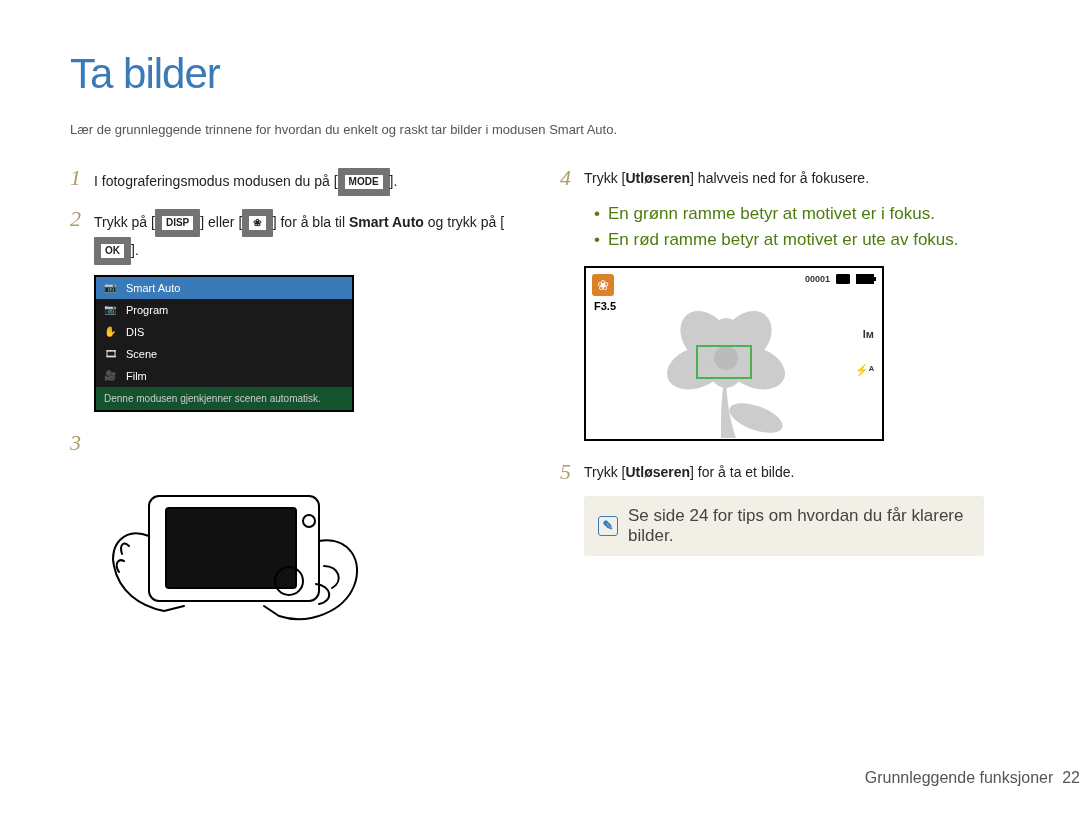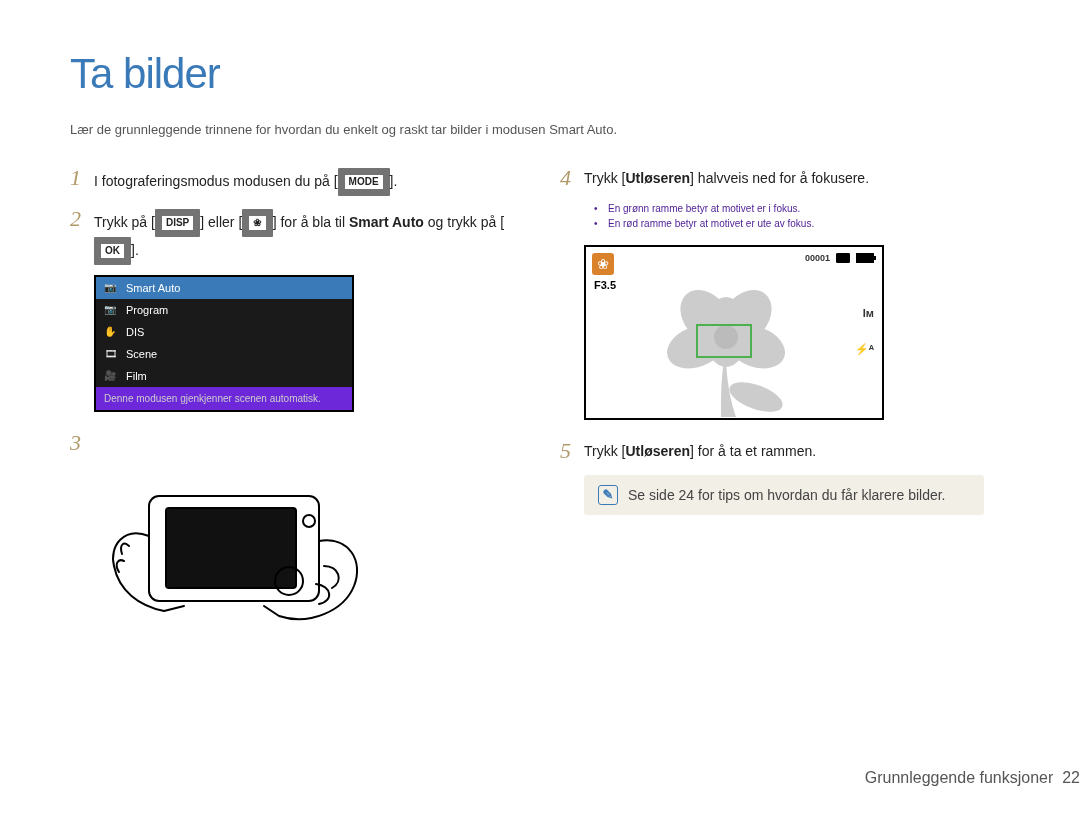--- a/index.html
+++ b/index.html
@@ -63,22 +63,22 @@
     background: #fff;
     border-radius: 1px;
     min-width: 20px;
     text-align: center;
   }
   .bullets {
     margin-left: 34px;
     margin-bottom: 14px;
   }
   .bullets li {
-    font-size: 10px;
-    color: #4c1d95;
+    font-size: 17px;
+    color: #4d7c0f;
     list-style: none;
     position: relative;
     padding-left: 14px;
     line-height: 1.5;
   }
   .bullets li::before {
     content: "•";
     position: absolute;
     left: 0;
     top: 0;
@@ -103,21 +103,21 @@
     background: #3a7ab8;
   }
   .mode-menu .glyph {
     width: 14px;
     height: 12px;
     display: inline-block;
     text-align: center;
     font-size: 10px;
   }
   .mode-menu .desc {
-    background: #6d28d9;
+    background: #14532d;
     font-size: 10px;
     padding: 5px 8px;
     color: #ccc;
     line-height: 1.3;
   }
 
   
   .camera-illustration {
     width: 280px;
     height: 180px;
@@ -220,21 +220,21 @@
     border: 1.5px solid #3a7ab8;
     border-radius: 3px;
     display:flex;
     align-items:center;
     justify-content:center;
     color:#3a7ab8;
     font-size: 13px;
     font-weight: bold;
     flex-shrink:0;
   }
-  .tip-text { font-size: 14px; color: #444; }
+  .tip-text { font-size: 17px; color: #444; }
 
   .footer {
     position: absolute;
     bottom: 28px;
     left: 0;
     width: 100%;
     text-align: right;
     font-size: 16px;
     color: #555;
   }
@@ -351,21 +351,21 @@
           <path d="M85 70 C85 100 90 120 95 135 L80 135 C80 110 80 90 85 70" fill="#ccc"></path>
           <ellipse cx="115" cy="115" rx="28" ry="12" transform="rotate(20 115 115)"></ellipse>
         </g>
       </svg>
       <div class="focus-box"></div>
     </div>
 
     <div class="step">
       <div class="step-num">5</div>
       <div class="step-text">
-        <span>Trykk [</span><strong>Utløseren</strong><span>] for å ta et rammen.</span>
+        <span>Trykk [</span><strong>Utløseren</strong><span>] for å ta et bilde.</span>
       </div>
     </div>
 
     <div class="tip-box">
       <div class="tip-icon">✎</div>
       <div class="tip-text">Se side 24 for tips om hvordan du får klarere bilder.</div>
     </div>
 
   </div>
 </div>

